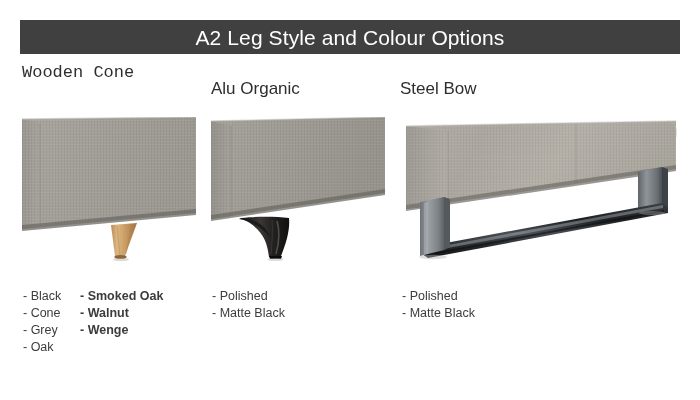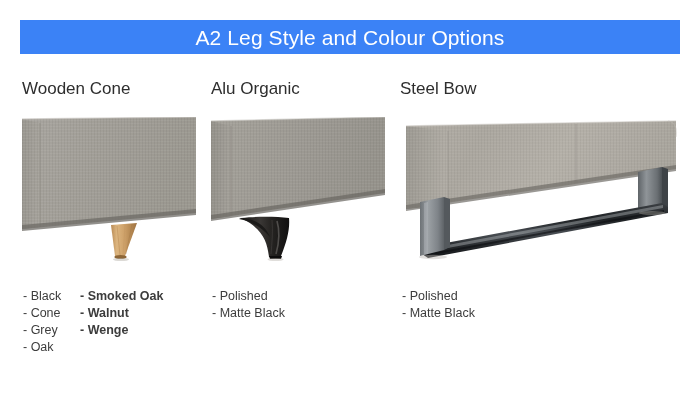--- a/index.html
+++ b/index.html
@@ -17,21 +17,21 @@
     -webkit-font-smoothing: antialiased;
   }
 
   
   .banner {
     position: absolute;
     left: 20px;
     top: 20px;
     width: 660px;
     height: 34px;
-    background: #3b82f6;
+    background: #404040;
     display: flex;
     align-items: center;
     justify-content: center;
   }
   .banner-title {
     color: #ffffff;
     font-size: 21px;
     font-weight: 400;
     letter-spacing: 0.1px;
     line-height: 1;
@@ -40,21 +40,21 @@
 
   
   .col-heading {
     position: absolute;
     font-size: 17px;
     font-weight: 400;
     color: #2e2e2e;
     white-space: nowrap;
     line-height: 1;
   }
-  #h-wooden { left: 22px;  top: 80px; }
+  #h-wooden { left: 22px;  top: 64px; font-family: Liberation Mono, monospace; }
   #h-alu    { left: 211px; top: 80px; }
   #h-steel  { left: 400px; top: 80px; }
 
   
   .photo {
     position: absolute;
     top: 117px;
     height: 145px;
     overflow: hidden;
     background: #ffffff;

